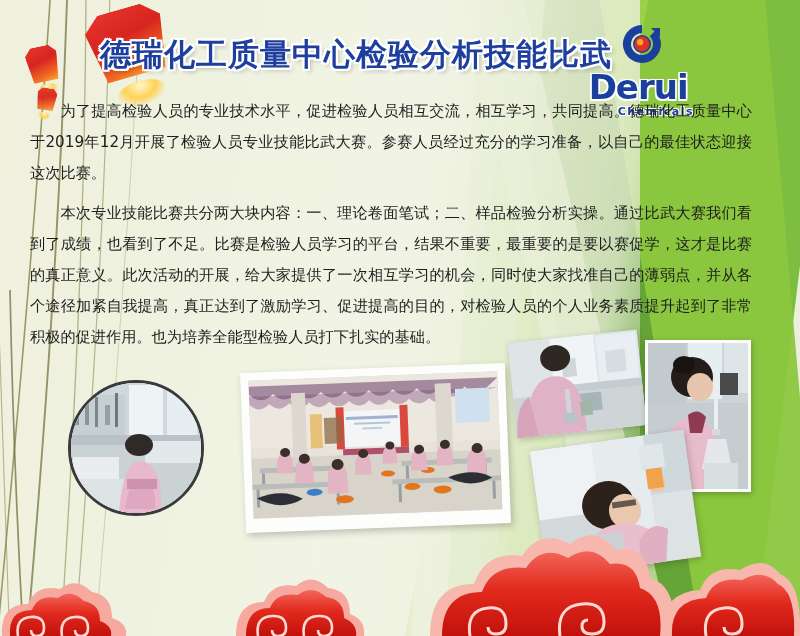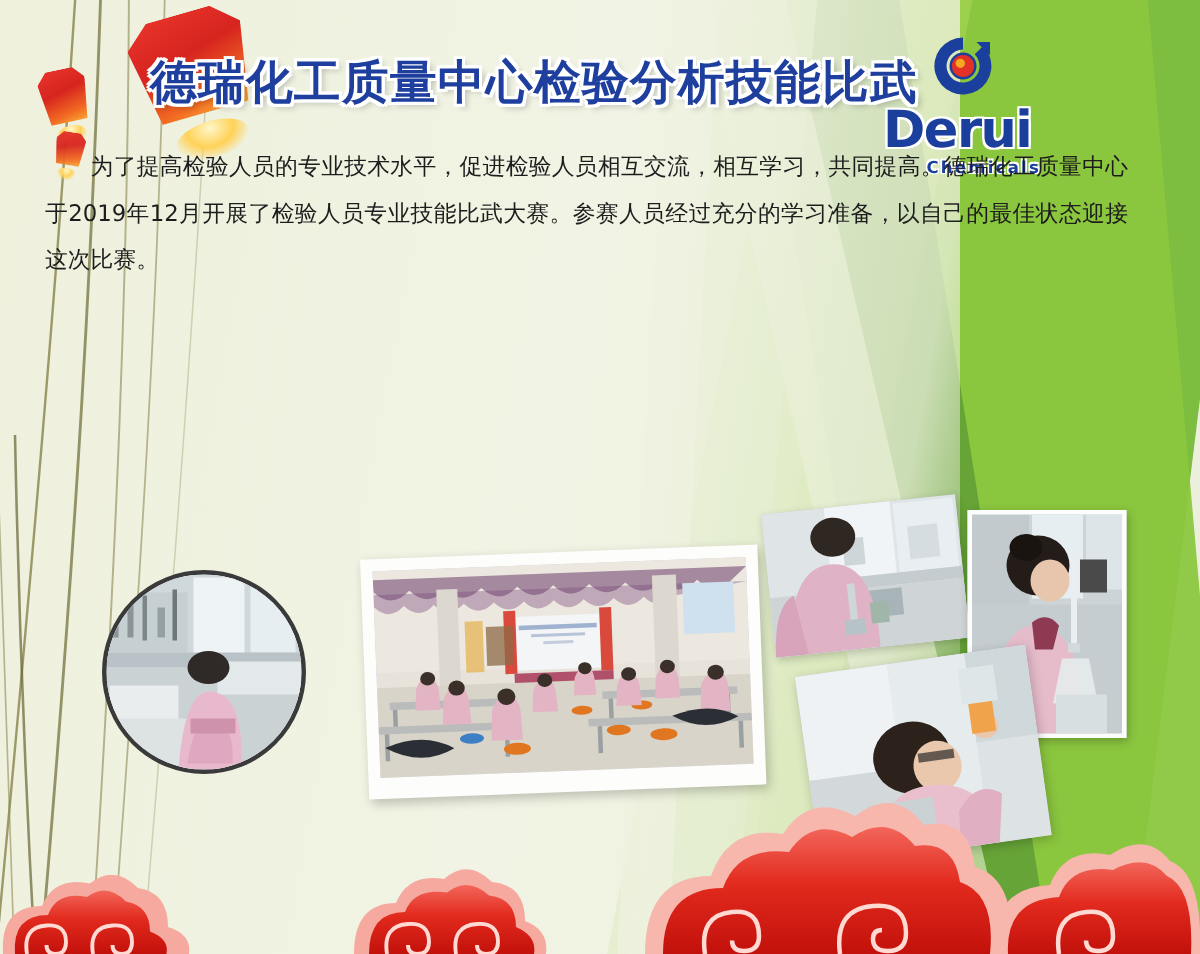--- a/index.html
+++ b/index.html
@@ -185,20 +185,21 @@
       </div>
       <div class="logo-text">
         <span class="logo-word">Derui</span>
         <span class="logo-sub">Chemicals</span>
       </div>
     </div>
   </div>
 
   <div class="copy">
     <p class="para">为了提高检验人员的专业技术水平，促进检验人员相互交流，相互学习，共同提高。德瑞化工质量中心于2019年12月开展了检验人员专业技能比武大赛。参赛人员经过充分的学习准备，以自己的最佳状态迎接这次比赛。</p>
+    <p class="para">本次专业技能比赛共分两大块内容：一、理论卷面笔试；二、样品检验分析实操。通过比武大赛我们看到了成绩，也看到了不足。比赛是检验人员学习的平台，结果不重要，最重要的是要以赛促学，这才是比赛的真正意义。此次活动的开展，给大家提供了一次相互学习的机会，同时使大家找准自己的薄弱点，并从各个途径加紧自我提高，真正达到了激励学习、促进提高的目的，对检验人员的个人业务素质提升起到了非常积极的促进作用。也为培养全能型检验人员打下扎实的基础。</p>
   </div>
 
   <div class="collage">
 
     <div class="photo photo-circle">
       <svg viewBox="0 0 130 130" width="130" height="130">
         <rect width="130" height="130" fill="#d7dde0"></rect>
         <rect x="0" y="0" width="130" height="58" fill="#cfd8dd"></rect>
         <rect x="58" y="2" width="34" height="52" fill="#eef3f6"></rect>
         <rect x="96" y="4" width="30" height="48" fill="#e7eef2"></rect>

